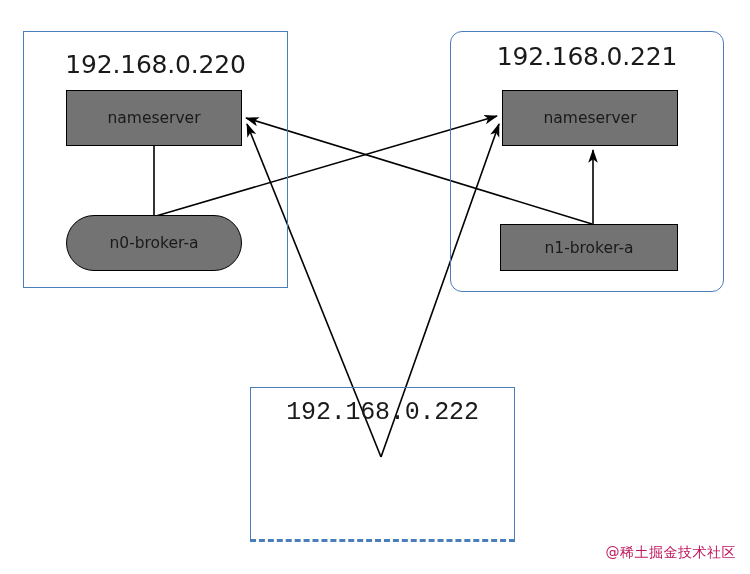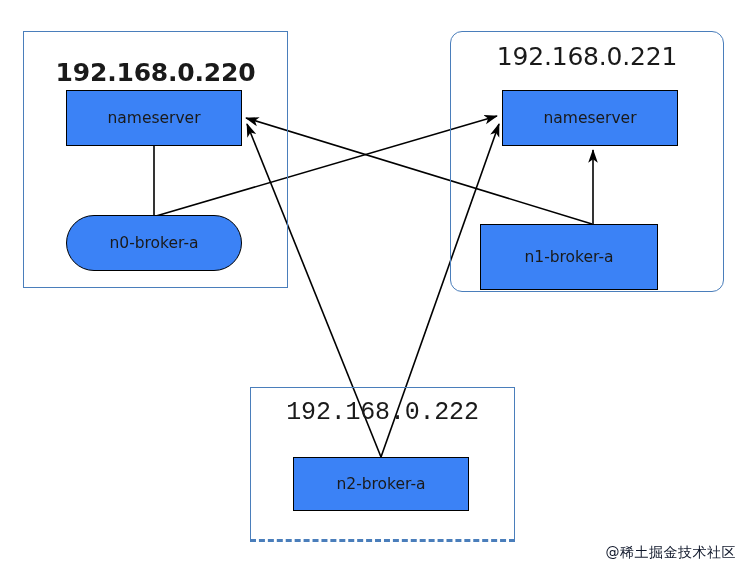--- a/index.html
+++ b/index.html
@@ -38,41 +38,41 @@
     color: #1a1a1a;
     font-size: 25px;
     font-family: "DejaVu Sans", sans-serif;
     letter-spacing: -0.2px;
     white-space: nowrap;
   }
   .node-box {
     position: absolute;
     box-sizing: border-box;
     border: 1.6px solid #000000;
-    background: #3b82f6;
+    background: #737373;
     display: flex;
     align-items: center;
     justify-content: center;
     font-size: 15.5px;
     color: #1a1a1a;
     font-family: "DejaVu Sans", sans-serif;
   }
   #edges {
     position: absolute;
     left: 0;
     top: 0;
     width: 750px;
     height: 574px;
     pointer-events: none;
   }
   .watermark {
     position: absolute;
     right: 14px;
     bottom: 12px;
-    color: #0f172a;
+    color: #be185d;
     font-size: 14px;
     font-family: "DejaVu Sans", sans-serif;
     letter-spacing: 0.5px;
     white-space: nowrap;
   }
 </style>
 </head>
 <body>
 
 <div id="canvas">
@@ -91,41 +91,38 @@
     <line x1="593" y1="224" x2="593" y2="150" stroke="#000000" stroke-width="1.6" marker-end="url(#arrowhead)"></line>
 
     <line x1="592" y1="224" x2="246" y2="118" stroke="#000000" stroke-width="1.6" marker-end="url(#arrowhead)"></line>
 
     <line x1="381" y1="457" x2="247" y2="124" stroke="#000000" stroke-width="1.6" marker-end="url(#arrowhead)"></line>
 
     <line x1="381" y1="457" x2="499" y2="124" stroke="#000000" stroke-width="1.6" marker-end="url(#arrowhead)"></line>
   </svg>
 
   <div class="group-box solid" style="left:23px; top:31px; width:265px; height:257px;">
-    <div class="group-label" style="top:26px;font-weight:bold;">192.168.0.220</div>
+    <div class="group-label" style="top:18px;">192.168.0.220</div>
   </div>
   <div class="node-box" style="left:66px; top:90px; width:176px; height:56px;">
     <span>nameserver</span>
   </div>
   <div class="node-box" style="left:66px; top:215px; width:176px; height:56px;border-radius:28px;">
     <span>n0-broker-a</span>
   </div>
 
   <div class="group-box solid" style="left:450px; top:31px; width:274px; height:261px;border-radius:12px;">
     <div class="group-label" style="top:10px;">192.168.0.221</div>
   </div>
   <div class="node-box" style="left:502px; top:90px; width:176px; height:56px;">
     <span>nameserver</span>
   </div>
-  <div class="node-box" style="left:480px; top:224px; width:178px; height:66px;">
+  <div class="node-box" style="left:500px; top:224px; width:178px; height:47px;">
     <span>n1-broker-a</span>
   </div>
 
   <div class="group-box dashed-bottom" style="left:250px; top:387px; width:265px; height:155px;">
     <div class="group-label" style="top:10px;font-family:Liberation Mono, monospace;">192.168.0.222</div>
-  </div>
-  <div class="node-box" style="left:293px; top:457px; width:176px; height:54px;">
-    <span>n2-broker-a</span>
   </div>
 
   <div class="watermark">@稀土掘金技术社区</div>
 
 </div>
 
 </body></html>

